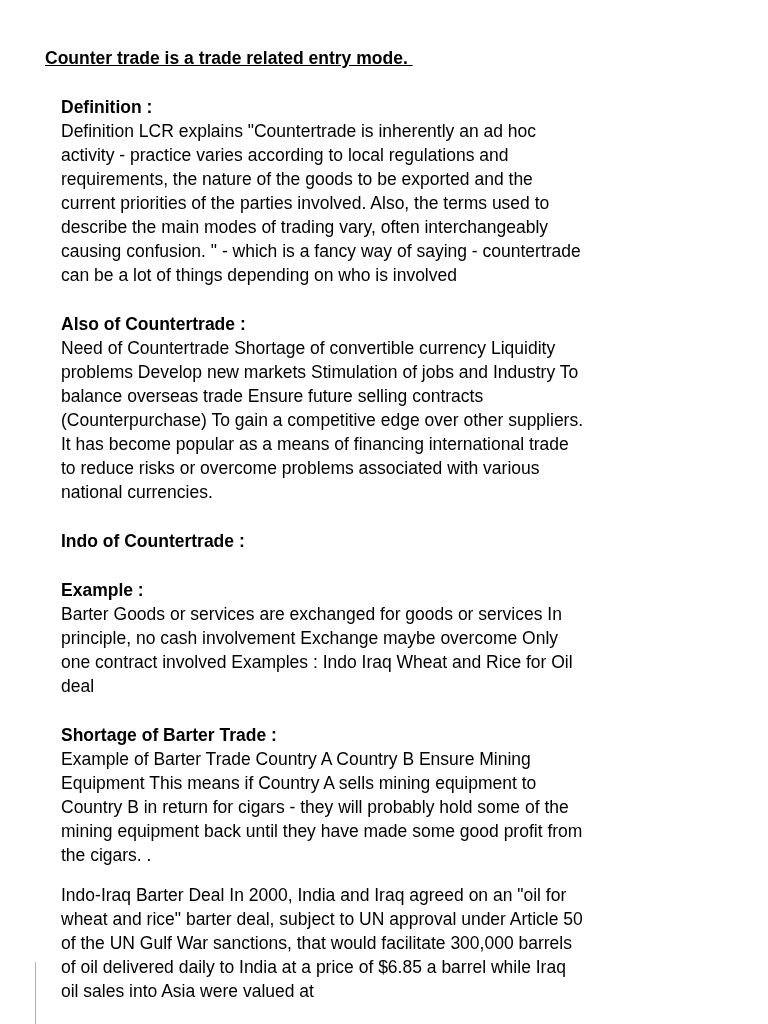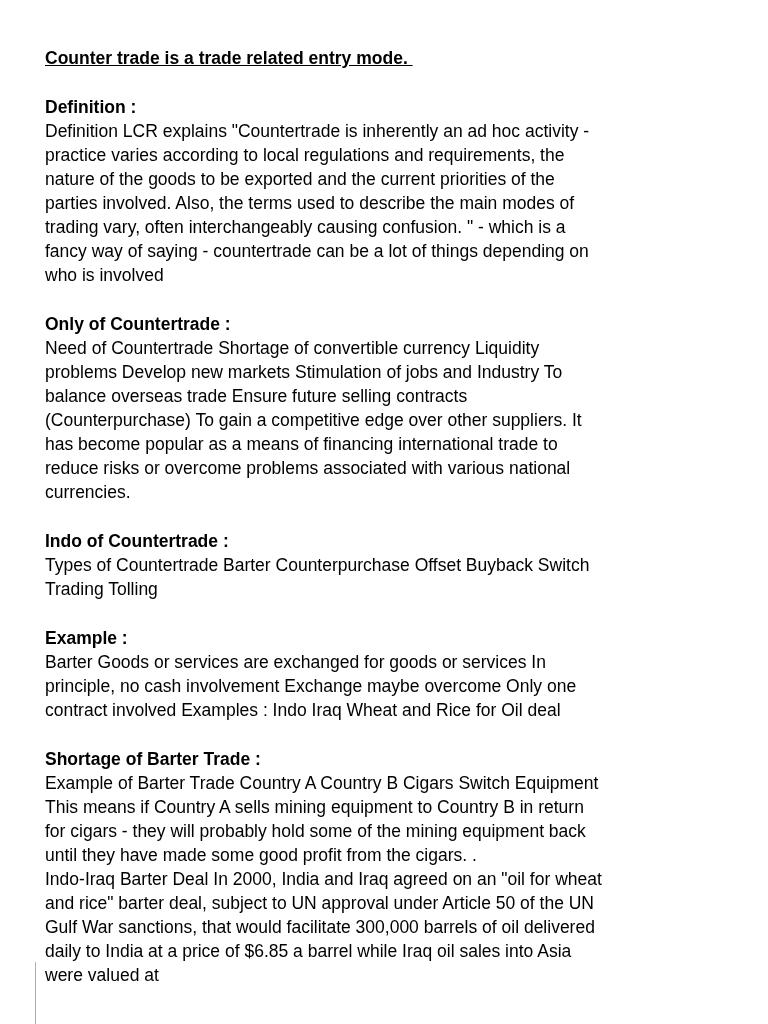--- a/index.html
+++ b/index.html
@@ -21,21 +21,21 @@
     overflow: hidden;
   }
   .title {
     font-size: 17.5px;
     font-weight: bold;
     text-decoration: underline;
     margin: 0;
     white-space: pre-wrap;
   }
   section {
-    margin: 0;
+    margin: 16px;
   }
   .section-heading {
     font-size: 17.5px;
     font-weight: bold;
     margin: 25px 0 0 0;
     line-height: 24px;
   }
   .section-body {
     margin: 0;
     line-height: 24px;
@@ -55,37 +55,36 @@
 <div class="page">
 
   <h1 class="title">Counter trade is a trade related entry mode. </h1>
 
   <section>
     <h2 class="section-heading">Definition :</h2>
     <p class="section-body">Definition LCR explains "Countertrade is inherently an ad hoc activity - practice varies according to local regulations and requirements, the nature of the goods to be exported and the current priorities of the parties involved. Also, the terms used to describe the main modes of trading vary, often interchangeably causing confusion. " - which is a fancy way of saying - countertrade can be a lot of things depending on who is involved</p>
   </section>
 
   <section>
-    <h2 class="section-heading">Only of Countertrade :</h2>
+    <h2 class="section-heading">Also of Countertrade :</h2>
     <p class="section-body">Need of Countertrade Shortage of convertible currency Liquidity problems Develop new markets Stimulation of jobs and Industry To balance overseas trade Ensure future selling contracts (Counterpurchase) To gain a competitive edge over other suppliers. It has become popular as a means of financing international trade to reduce risks or overcome problems associated with various national currencies.</p>
   </section>
 
   <section>
     <h2 class="section-heading">Indo of Countertrade :</h2>
-    <p class="section-body">Types of Countertrade Barter Counterpurchase Offset Buyback Switch Trading Tolling</p>
   </section>
 
   <section>
     <h2 class="section-heading">Example :</h2>
     <p class="section-body">Barter Goods or services are exchanged for goods or services In principle, no cash involvement Exchange maybe overcome Only one contract involved Examples : Indo Iraq Wheat and Rice for Oil deal</p>
   </section>
 
   <section>
     <h2 class="section-heading">Shortage of Barter Trade :</h2>
-    <p class="section-body">Example of Barter Trade Country A Country B Cigars Switch Equipment This means if Country A sells mining equipment to Country B in return for cigars - they will probably hold some of the mining equipment back until they have made some good profit from the cigars. .</p>
+    <p class="section-body">Example of Barter Trade Country A Country B Ensure Mining Equipment This means if Country A sells mining equipment to Country B in return for cigars - they will probably hold some of the mining equipment back until they have made some good profit from the cigars. .</p>
   </section>
 
   <section>
     <p class="section-body">Indo-Iraq Barter Deal In 2000, India and Iraq agreed on an "oil for wheat and rice" barter deal, subject to UN approval under Article 50 of the UN Gulf War sanctions, that would facilitate 300,000 barrels of oil delivered daily to India at a price of $6.85 a barrel while Iraq oil sales into Asia were valued at</p>
   </section>
 
   <div class="edge-line"></div>
 
 </div>
 

